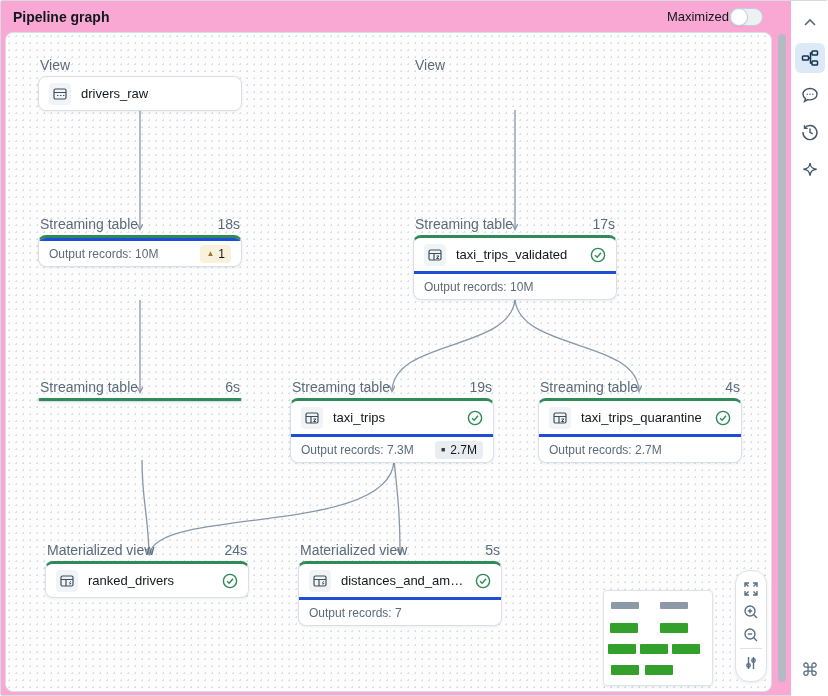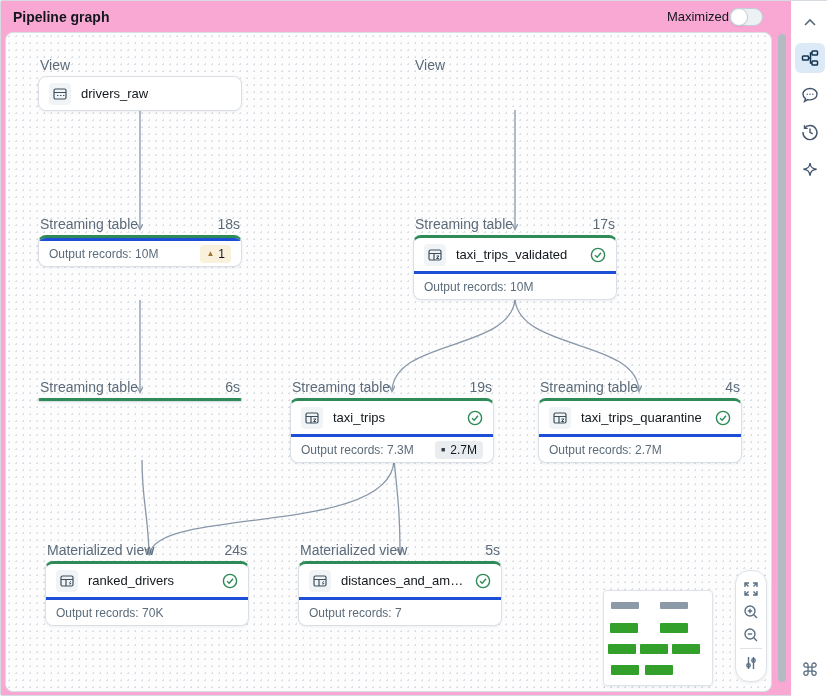--- a/index.html
+++ b/index.html
@@ -261,23 +261,20 @@
               </svg>
           </span>
           <span class="node-name">ranked_drivers</span>
           <span class="check">
             <svg width="16" height="16" viewBox="0 0 16 16">
                 <circle cx="8" cy="8" r="6.6" fill="none" stroke="#2E8B57" stroke-width="1.4"></circle>
                 <path d="M5 8.2 L7.2 10.2 L11 5.8" fill="none" stroke="#2E8B57" stroke-width="1.4"></path>
               </svg>
           </span>
         </div>
-        <div class="card-foot">
-          <span class="out-text">Output records: 70K</span>
-        </div>
       </div>
     </div>
 
     <div class="node-group" style="left:292px; top:509px;">
       <div class="label-row">
         <span class="type-label">Materialized view</span>
         <span class="duration">5s</span>
       </div>
       <div class="card green-top">
         <div class="card-head">

